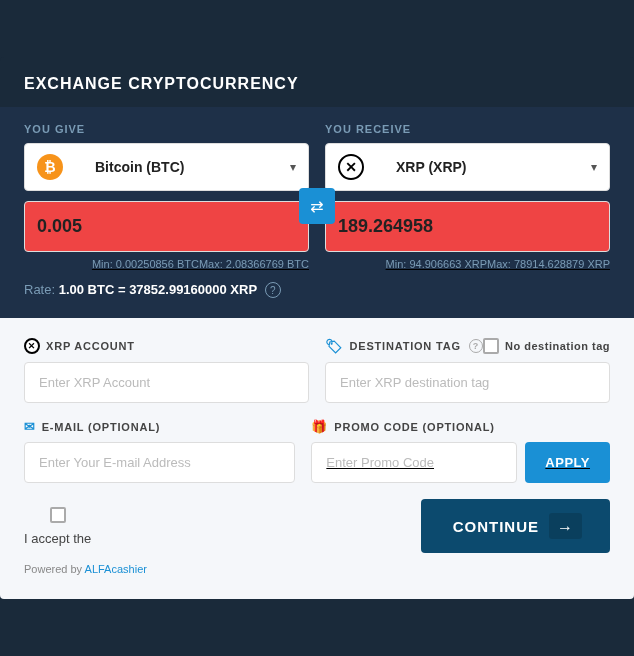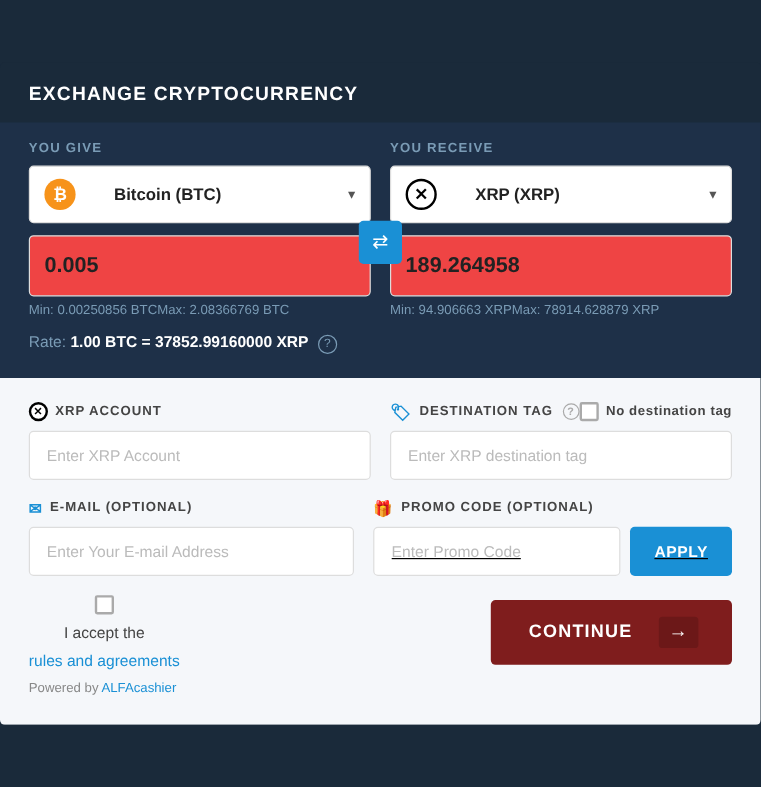--- a/index.html
+++ b/index.html
@@ -105,22 +105,23 @@
       border-radius: 4px;
       padding: 14px 12px;
       margin-top: 10px;
       font-size: 18px;
       font-weight: 600;
       color: #222;
       width: 100%;
     }
     .amount-limits {
       display: flex;
-      justify-content: flex-start;
+      justify-content: flex-end;
       margin-top: 6px;
+      text-decoration: underline;
     }
     .limit-text {
       color: #7a9bb5;
       font-size: 11px;
     }
     .swap-btn {
       position: absolute;
       left: 50%;
       top: 50%;
       transform: translate(-50%, -50%) translateY(10px);
@@ -291,22 +292,22 @@
       color: #444;
     }
     .accept-link {
       color: #1a90d5;
       text-decoration: none;
       font-size: 13px;
     }
     .continue-btn {
       display: flex;
       align-items: center;
-      gap: 22px;
-      background: #7f1d1d;
+      gap: 10px;
+      background: #0c4a6e;
       color: #fff;
       border: none;
       border-radius: 4px;
       padding: 14px 28px 14px 32px;
       font-size: 15px;
       font-weight: 700;
       cursor: pointer;
       letter-spacing: 1px;
     }
     .continue-arrow {
@@ -448,21 +449,20 @@
           <input class="promo-input" type="text" placeholder="Enter Promo Code" style="">
           <button class="apply-btn">APPLY</button>
         </div>
       </div>
     </div>
 
     <div class="footer-row">
       <div class="accept-row">
         <div class="accept-checkbox"></div>
         <span class="accept-text">I accept the </span>
-        <a href="#" class="accept-link">rules and agreements</a>
       </div>
       <button class="continue-btn">
         <span>CONTINUE</span>
         <span class="continue-arrow">→</span>
       </button>
     </div>
 
     <div class="powered-by">
       <span>Powered by </span><a href="#" class="powered-link">ALFAcashier</a>
     </div>

